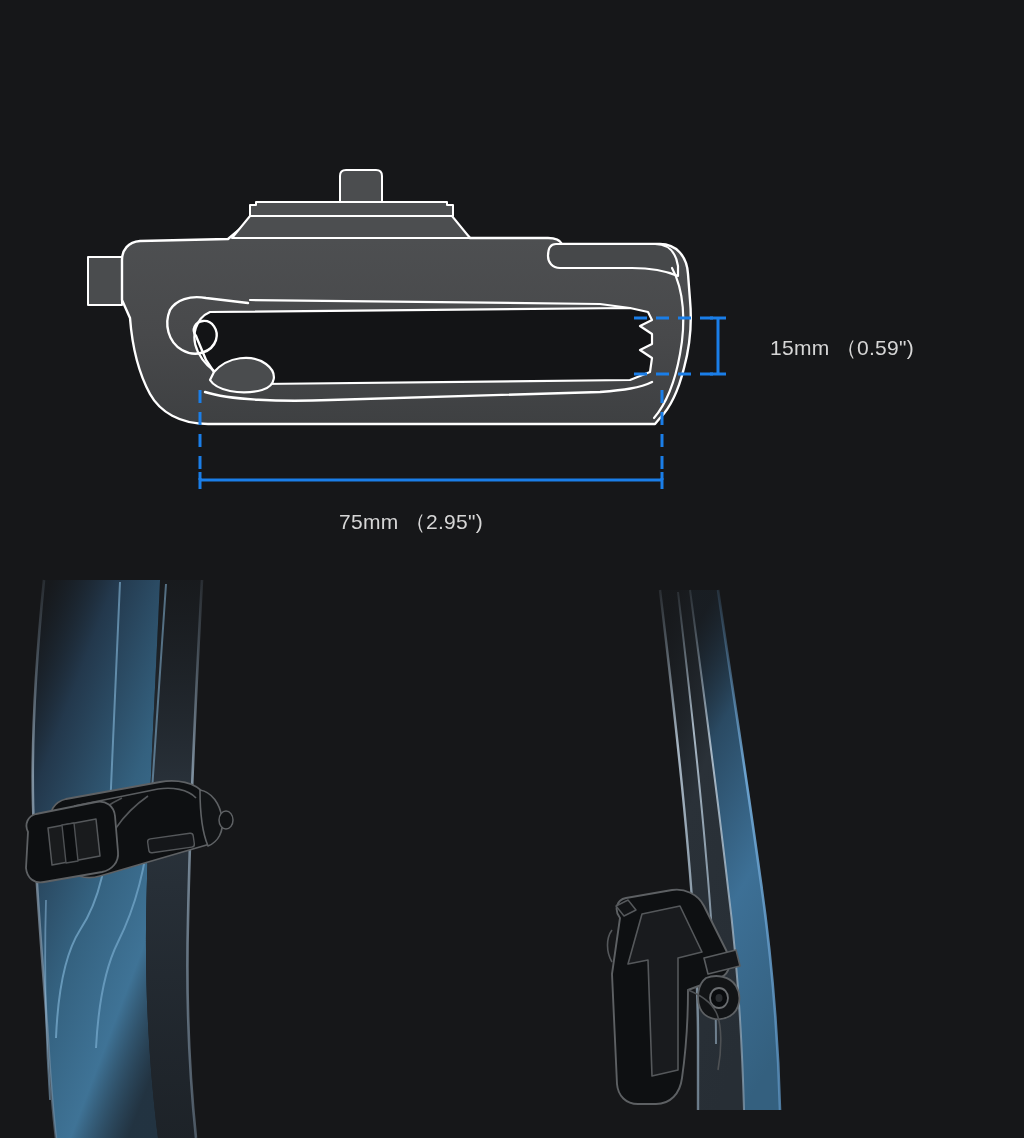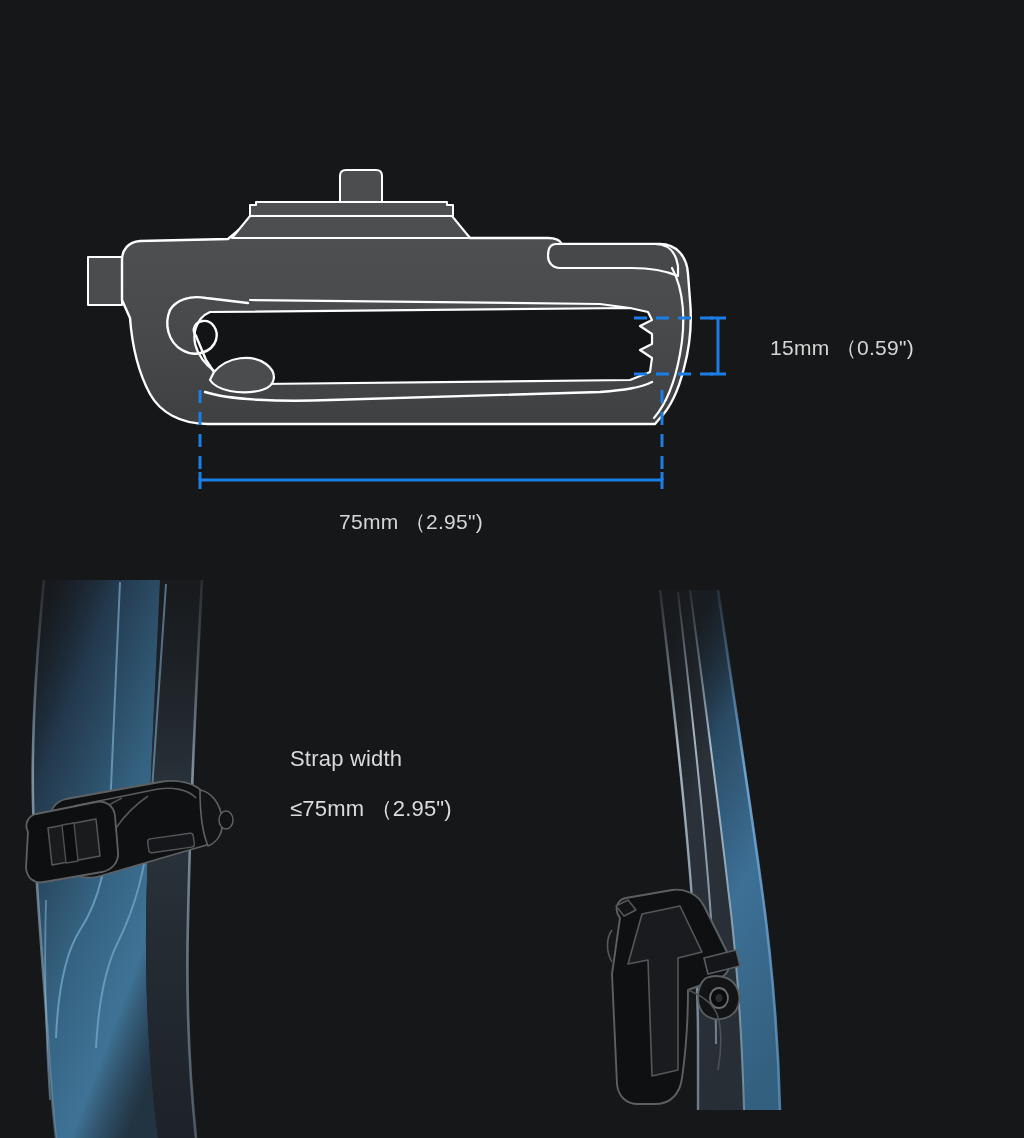--- a/index.html
+++ b/index.html
@@ -294,24 +294,20 @@
                    C 119 292, 112 300, 102 302
                    L 44 312
                    C 34 314, 27 308, 26 298 Z" fill="#0d0f11" stroke="#5e6164" stroke-width="1.8" stroke-linejoin="round"></path>
           <path d="M 48 258 L 96 249 L 100 286 L 52 295 Z" fill="#191b1d" stroke="#55585b" stroke-width="1.5" stroke-linejoin="round"></path>
           <path d="M 62 255 L 74 253 L 78 291 L 66 293 Z" fill="#0b0d0f" stroke="#4e5154" stroke-width="1.4" stroke-linejoin="round"></path>
 
           <rect x="148" y="266" width="46" height="14" rx="3" fill="#15171a" stroke="#55585b" stroke-width="1.4" transform="rotate(-8 171 273)"></rect>
         </g>
       </svg>
 
-      <div class="callout callout-width">
-        <div class="callout-title">Strap width</div>
-        <div class="callout-line">≤75mm （2.95")</div>
-      </div>
     </div>
 
     <div class="panel panel-right">
       <svg class="svg-abs" width="512" height="568" viewBox="0 0 512 568">
         <defs>
           <linearGradient id="strapBlueGrad" x1="0.3" y1="0" x2="0.6" y2="1">
             <stop offset="0%" stop-color="#20303f" stop-opacity="0.25"></stop>
             <stop offset="25%" stop-color="#2a4a63"></stop>
             <stop offset="60%" stop-color="#3d7096"></stop>
             <stop offset="100%" stop-color="#34607f"></stop>

